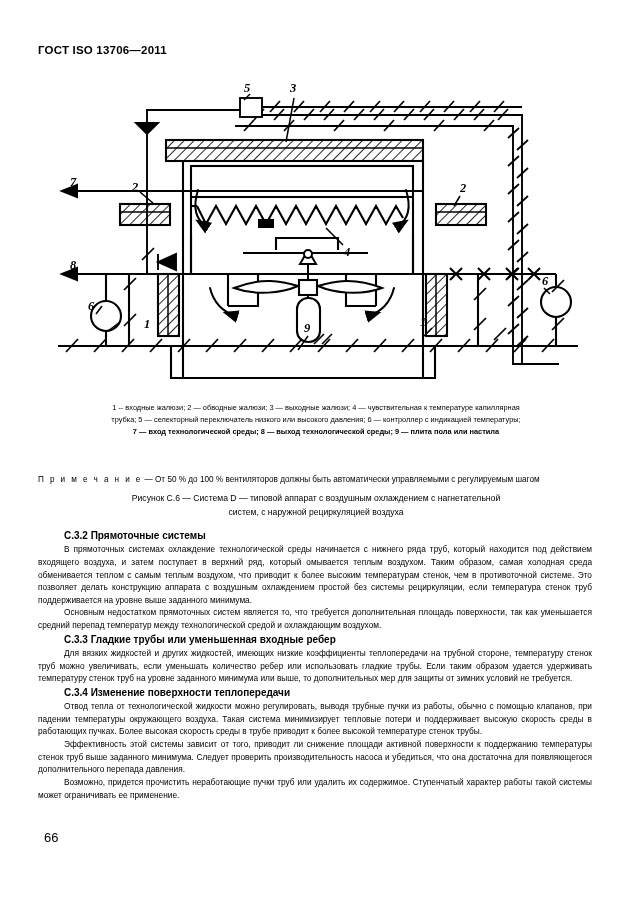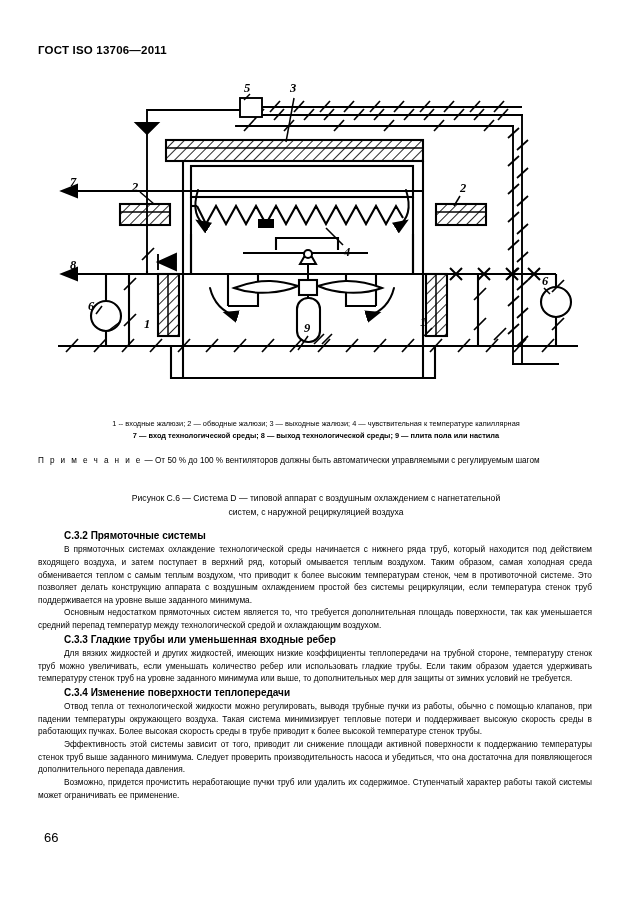--- a/index.html
+++ b/index.html
@@ -36,33 +36,33 @@
     left: 58px;
     top: 78px;
     width: 520px;
     height: 330px;
   }
   .figure-wrap svg { display: block; }
 
   .legend {
     position: absolute;
     left: 60px;
-    top: 418px;
+    top: 402px;
     width: 512px;
     font-size: 7.4px;
     line-height: 1.62;
     text-align: justify;
     text-align-last: center;
   }
   .legend .l3 { text-align: center; font-weight: bold; }
 
   .note {
     position: absolute;
     left: 38px;
-    top: 455px;
+    top: 474px;
     width: 554px;
     font-size: 8.2px;
     line-height: 1.58;
     text-align: justify;
   }
   .note .sp { letter-spacing: 1.9px; }
 
   .figcap {
     position: absolute;
     left: 60px;
@@ -399,20 +399,21 @@
 
       <g stroke="#000" stroke-width="1.6">
         <line x1="256" y1="266" x2="266" y2="256"></line>
         <line x1="264" y1="266" x2="274" y2="256"></line>
       </g>
     </svg>
   </div>
 
   <div class="legend">
     <div>1 -- входные жалюзи; 2 — обводные жалюзи; 3 — выходные жалюзи; 4 — чувствительная к температуре капиллярная</div>
+    <div>трубка; 5 —  селекторный переключатель низкого или высокого давления; 6  —  контроллер с индикацией температуры;</div>
     <div class="l3">7 —  вход технологической среды; 8 — выход технологической среды; 9 — плита пола или настила</div>
   </div>
 
   <div class="note"><span class="sp">П р и м е ч а н и е</span><span> — От 50 % до 100 % вентиляторов должны быть автоматически управляемыми с регулируемым шагом</span></div>
 
   <div class="figcap">
     <div>Рисунок С.6 — Система D — типовой аппарат с воздушным охлаждением с нагнетательной</div>
     <div>систем, с наружной рециркуляцией воздуха</div>
   </div>
 

